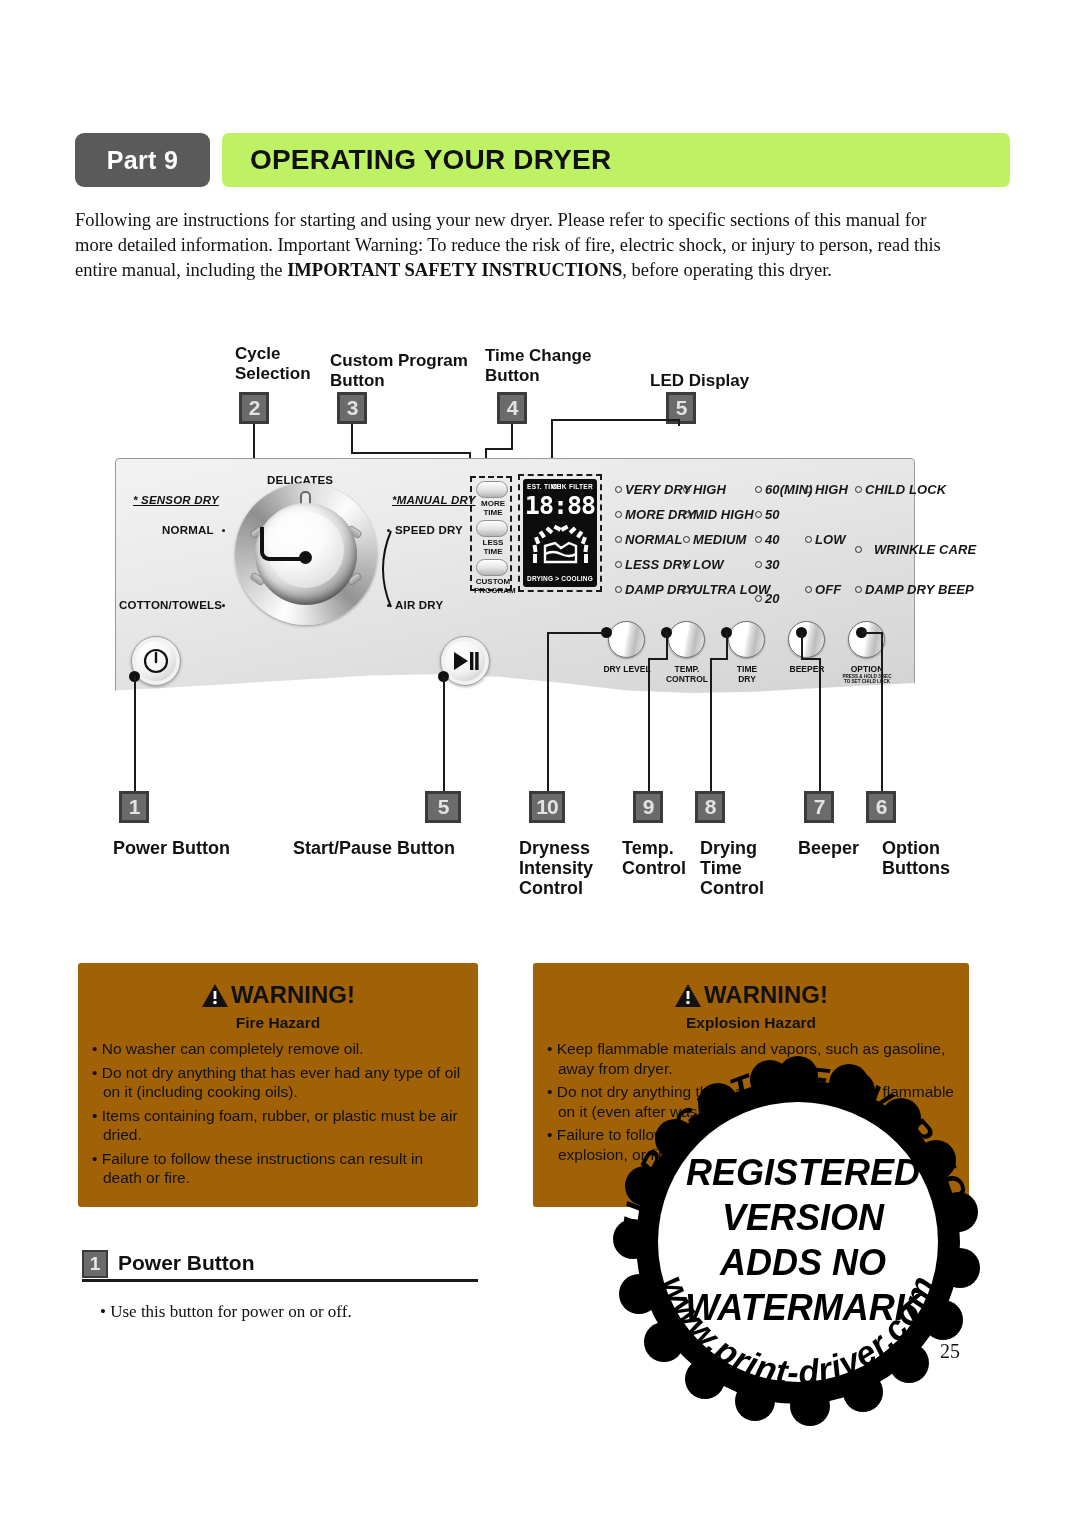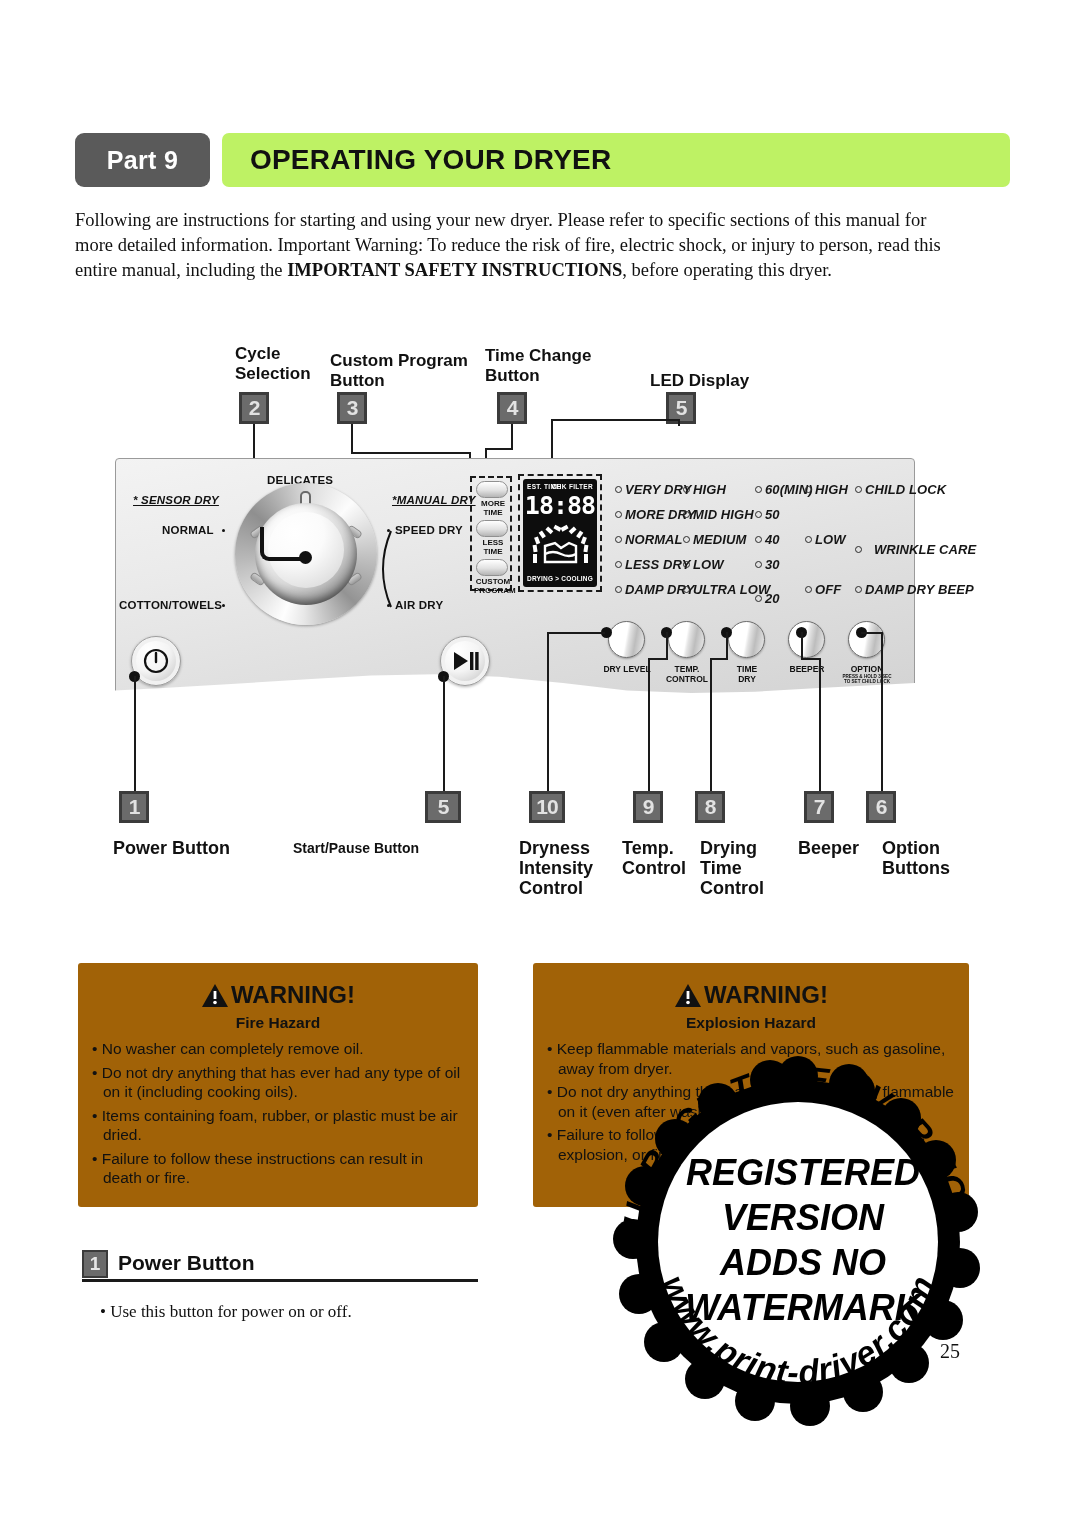--- a/index.html
+++ b/index.html
@@ -536,21 +536,21 @@
       <span>8</span>
     </div>
   <div class="num-badge" style="left:804px; top:461px;">
       <span>7</span>
     </div>
   <div class="num-badge" style="left:866px; top:461px;">
       <span>6</span>
     </div>
 
   <div class="callout-label" style="left:113px; top:508px; font-size:18px;">Power Button</div>
-  <div class="callout-label" style="left:293px; top:508px; font-size:14px;">Start/Pause Button</div>
+  <div class="callout-label" style="left:293px; top:508px; font-size:18px;">Start/Pause Button</div>
   <div class="callout-label" style="left:519px; top:508px; font-size:18px;">Dryness
 Intensity
 Control</div>
   <div class="callout-label" style="left:622px; top:508px; font-size:18px;">Temp.
 Control</div>
   <div class="callout-label" style="left:700px; top:508px; font-size:18px;">Drying
 Time
 Control</div>
   <div class="callout-label" style="left:798px; top:508px; font-size:18px;">Beeper</div>
   <div class="callout-label" style="left:882px; top:508px; font-size:18px;">Option

